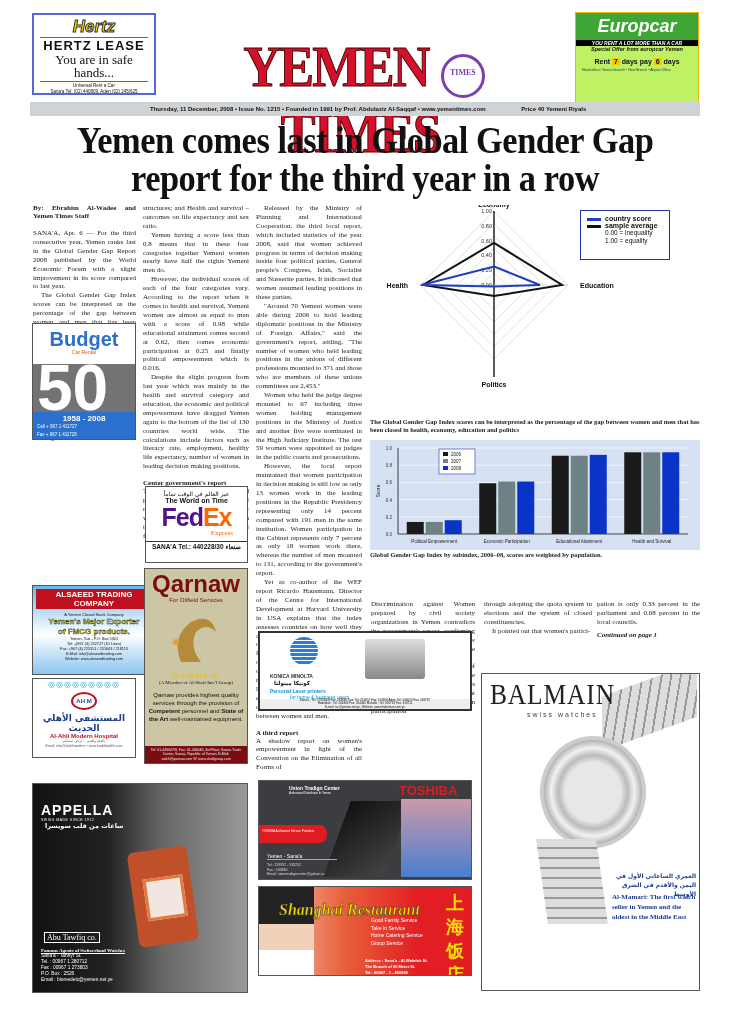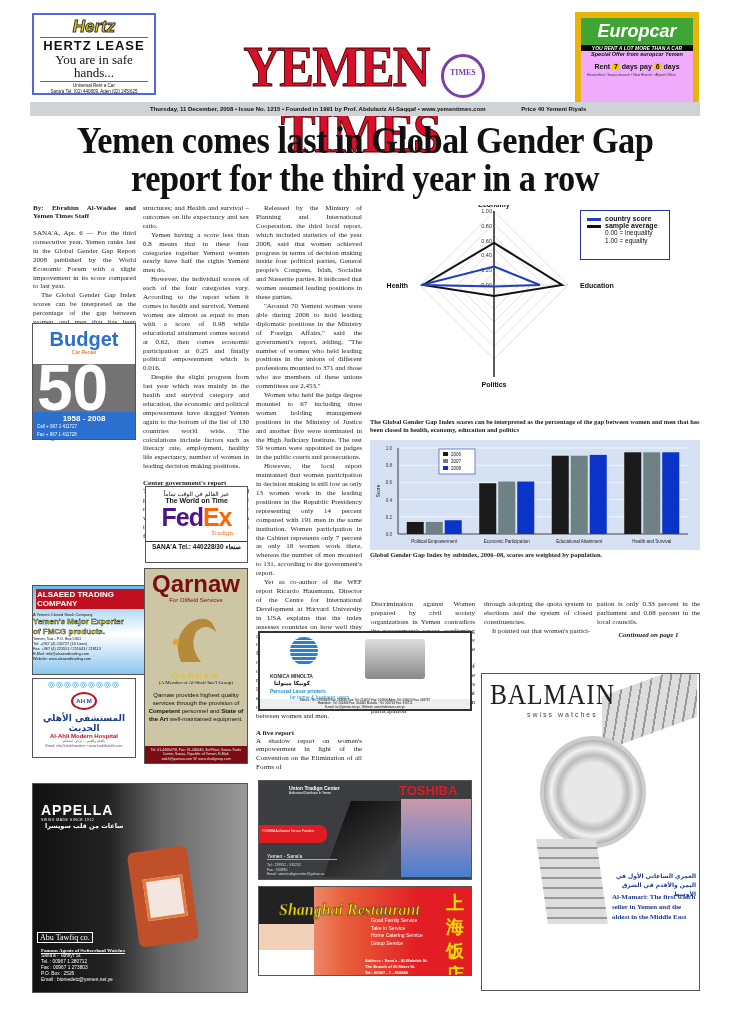--- a/index.html
+++ b/index.html
@@ -7,21 +7,21 @@
 .abs{position:absolute}
 
 #hertz{left:32px;top:13px;width:124px;height:82px;border:2px solid #5566dd;background:#fff;text-align:center}
 #hertz .logo{font:italic 900 17px "Liberation Sans",sans-serif;color:#f5d000;-webkit-text-stroke:1px #333;margin-top:2px}
 #hertz .lease{font:bold 13px "Liberation Sans",sans-serif;letter-spacing:1px;border-top:1px solid #666;margin:0 6px}
 #hertz .safe{font:13px "Liberation Serif",serif;line-height:13px}
 #hertz .small{font:4.5px "Liberation Sans",sans-serif;border-top:1px solid #666;margin:2px 6px 0;padding-top:1px;line-height:5.5px}
 #mast{left:180px;top:38px;width:360px;height:58px;text-align:center}
 #mast .w{font:900 58px "Liberation Serif",serif;color:#d6102b;-webkit-text-stroke:1px #400;letter-spacing:-2px;display:inline-block;transform:scaleX(0.9);line-height:58px}
 #mast .emb{display:inline-block;width:44px;height:44px;border-radius:50%;border:3px solid #7a3fb0;background:#fff;vertical-align:middle;margin:0 2px;position:relative;top:-6px;font:bold 8px "Liberation Serif",serif;color:#7a3fb0;line-height:12px;padding-top:10px}
-#europcar{left:575px;top:12px;width:124px;height:98px;border:6px solid #eab308;background:#f0abfc}
+#europcar{left:575px;top:12px;width:124px;height:98px;border:1px solid #eab308;background:#bef264}
 #europcar .top{background:#3fa535;color:#fff;font:italic bold 18px "Liberation Sans",sans-serif;text-align:center;height:27px;line-height:27px}
 #europcar .band{background:#000;color:#fff;font:italic bold 5px "Liberation Sans",sans-serif;text-align:center;height:6px;line-height:6px}
 #europcar .offer{font:italic bold 5.5px "Liberation Sans",sans-serif;text-align:center}
 #europcar .rent{font:bold 7px "Liberation Sans",sans-serif;text-align:center;margin-top:6px}
 #europcar .rent b{background:#f5c800;padding:0 2px}
 #europcar .addr{font:3.5px "Liberation Sans",sans-serif;padding:3px 6px;line-height:4px;color:#333}
 #dateline{left:30px;top:102px;width:670px;height:14px;background:#cfd3d6;font:bold 6px "Liberation Sans",sans-serif;line-height:14px;padding-left:120px;white-space:nowrap}
 #dateline .price{margin-left:34px}
 #headline{left:30px;top:122px;width:670px;text-align:center;font:bold 37px "Liberation Serif",serif;line-height:38px;letter-spacing:-0.5px;transform:scaleX(0.93)}
 
@@ -29,40 +29,40 @@
 .col p{text-indent:8px}
 .col p.noind{text-indent:0}
 .col h4{font:bold 7px "Liberation Serif",serif;margin-top:8px}
 #c1{left:33px;top:204px;width:103px}
 #c2{left:143px;top:204px;width:106px}
 #c3{left:256px;top:204px;width:106px}
 #c4a{left:371px;top:600px;width:104px}
 #c4b{left:484px;top:600px;width:108px}
 #c4c{left:597px;top:600px;width:103px}
 .byline{font:bold 7px "Liberation Serif",serif;margin-bottom:9px}
-.contd{font:italic bold 7px "Liberation Serif",serif;text-align:center;margin-top:4px}
+.contd{font:italic bold 7px "Liberation Serif",serif;text-align:left;margin-top:4px}
 
 #radar{left:370px;top:205px;width:330px;height:210px}
 .legend-box{position:absolute;left:210px;top:5px;width:90px;height:50px;border:1px solid #2233aa;background:#fff;font:bold 7px "Liberation Sans",sans-serif;padding:4px 6px}
 .legend-box .ln{display:inline-block;width:14px;height:3px;vertical-align:middle;margin-right:4px}
 .legend-box .n{font:6.5px "Liberation Sans",sans-serif;margin-left:18px;line-height:8px}
 .cap{font:bold 6.5px "Liberation Serif",serif;line-height:8px;color:#222}
 #cap1{left:370px;top:418px;width:330px}
 #barwrap{left:370px;top:440px;width:330px;height:110px;background:#d6e2f3}
 #cap2{left:370px;top:551px;width:330px}
 
 .ad{border:1px solid #555;overflow:hidden}
 #budget{left:32px;top:323px;width:104px;height:117px;background:#2b6fcf}
 #budget .t{background:#fff;height:40px;text-align:center;font:bold 20px "Liberation Sans",sans-serif;color:#2b6fcf;padding-top:5px;line-height:20px}
 #budget .t small{display:block;font:5px "Liberation Sans",sans-serif;color:#e05a00}
 #budget .o{background:#737373;height:48px;position:relative}
 #budget .o span{position:absolute;left:4px;top:-8px;font:bold 64px "Liberation Sans",sans-serif;color:#fff;line-height:64px}
 #budget .yrs{font:bold 8px "Liberation Sans",sans-serif;color:#fff;text-align:center;margin-top:2px}
 #budget .ph{font:4.5px "Liberation Sans",sans-serif;color:#fff;padding:1px 4px;line-height:5.5px}
-#alsaeed{left:32px;top:585px;width:124px;height:90px;background:linear-gradient(#6ab8e8,#fff 55%,#8ac6ee);}
+#alsaeed{left:32px;top:585px;width:124px;height:90px;background:linear-gradient(#6ab8e8,#fff 55%,#8ac6ee);text-align:center}
 #alsaeed .n{background:#c01020;color:#fff;font:bold 8px "Liberation Sans",sans-serif;margin:3px;padding:1px}
 #alsaeed .s{font:4px "Liberation Sans",sans-serif}
 #alsaeed .big{font:bold 8px "Liberation Sans",sans-serif;color:#f3e000;-webkit-text-stroke:0.4px #124;line-height:10px}
 #alsaeed .c{font:3.8px "Liberation Sans",sans-serif;line-height:5px}
 #hosp{left:32px;top:678px;width:104px;height:80px;background:#fff;text-align:center}
 #hosp .icons{color:#2aa0d6;font-size:8px;letter-spacing:1px;margin-top:1px}
 #hosp .lg{width:26px;height:18px;border:2px solid #c01020;border-radius:50%;margin:3px auto;color:#2244aa;font:bold 6px "Liberation Sans",sans-serif;line-height:14px}
 #hosp .ar{font:bold 9px "DejaVu Sans",sans-serif;color:#1b3c8f}
 #hosp .en{font:bold 6px "Liberation Sans",sans-serif;color:#c01020}
 #hosp .sm{font:3.5px "Liberation Sans",sans-serif;color:#555;line-height:4.5px}
@@ -81,21 +81,21 @@
 #qarnaw .m{font:5px "Liberation Serif",serif}
 #qarnaw .d{font:6px "Liberation Sans",sans-serif;line-height:8px;margin-top:6px}
 #qarnaw .d b{font-weight:bold}
 #qarnaw .foot{position:absolute;bottom:0;left:0;right:0;background:#7a0d12;color:#eee;font:3.5px "Liberation Sans",sans-serif;padding:2px;line-height:4.5px}
 #appella{left:32px;top:783px;width:216px;height:210px;background:linear-gradient(90deg,#111 0%,#222 35%,#666 60%,#999 100%)}
 #appella .lg{color:#fff;font:bold 14px "Liberation Sans",sans-serif;margin:18px 4px 0 8px;letter-spacing:1px}
 #appella .lg small{display:block;font:3.5px "Liberation Sans",sans-serif;letter-spacing:0.5px}
 #appella .ar{color:#fff;font:bold 6.5px "DejaVu Sans",sans-serif;margin-left:12px}
 #appella .watch{position:absolute;left:100px;top:65px;width:60px;height:95px;background:#c0502a;border-radius:6px;transform:rotate(-8deg)}
 #appella .watch:after{content:"";position:absolute;left:12px;top:28px;width:34px;height:36px;background:#f3e6e0;border:3px solid #e07a40}
-#appella .abu{position:absolute;left:4px;top:148px;font:8px "Liberation Serif",serif;color:#fff;border:1px solid #fff;padding:0 2px}
+#appella .abu{position:absolute;left:11px;top:148px;font:8px "Liberation Serif",serif;color:#fff;border:1px solid #fff;padding:0 2px}
 #appella .info{position:absolute;left:8px;top:164px;color:#fff;font:4.8px "Liberation Sans",sans-serif;line-height:6px}
 #appella .info .h{font:bold 5px "Liberation Serif",serif;text-decoration:underline}
 #konica{left:258px;top:631px;width:214px;height:80px;background:#fff;border:2px solid #333}
 #konica .ball{position:absolute;left:30px;top:4px;width:28px;height:28px;border-radius:50%;background:repeating-linear-gradient(#2a7fd4 0 3px,#fff 3px 4px)}
 #konica .km{position:absolute;left:10px;top:40px;font:bold 5px "Liberation Sans",sans-serif;color:#333}
 #konica .ar{position:absolute;left:14px;top:47px;font:bold 5.5px "DejaVu Sans",sans-serif}
 #konica .pl{position:absolute;left:10px;top:55px;font:bold 5px "Liberation Sans",sans-serif;color:#1a8fd8}
 #konica .pl2{position:absolute;left:30px;top:61px;font:5px "Liberation Sans",sans-serif;color:#1a8fd8}
 #konica .printer{position:absolute;left:105px;top:6px;width:60px;height:40px;background:linear-gradient(#ddd,#888);border-radius:3px}
 #konica .ts{position:absolute;left:8px;top:66px;font:bold 7px "Liberation Sans",sans-serif;color:#d81820}
@@ -180,21 +180,21 @@
   <p>Despite the slight progress from last year which was mainly in the health and survival category and education, the economic and political empowerment have dragged Yemen again to the bottom of the list of 130 countries world wide. The calculations include factors such as literacy rate, employment, healthy life expectancy, number of women in leading decision making positions.</p>
   <h4>Center government's report</h4>
   <p class="noind">The Yemeni government had preceded the WEF's report by a local report which allegedly said that women participation has improved in the political, economic and social fields during the last few years.</p>
 </div>
 <div id="c3" class="abs col">
   <p>Released by the Ministry of Planning and International Cooperation, the third local report, which included statistics of the year 2008, said that women achieved progress in terms of decision making inside four political parties, General people's Congress, Islah, Socialist and Nasserite parties. It indicated that women assumed leading positions in these parties.</p>
   <p>"Around 70 Yemeni women were able during 2006 to hold leading diplomatic positions in the Ministry of Foreign Affairs," said the government's report, adding, "The number of women who held leading positions in the unions of different professions mounted to 371 and those who are members of these unions committees are 2,453."</p>
   <p>Women who held the judge degree mounted to 67 including three women holding management positions in the Ministry of Justice and another five were nominated in the High Judiciary Institute. The rest 59 women were appointed as judges in the public courts and prosecutions.</p>
   <p>However, the local report maintained that women participation in decision making is still low as only 13 women work in the leading positions in the Republic Presidency representing only 14 percent compared with 191 men in the same institution. Women participation in the Cabinet represents only 7 percent as only 18 women work there, whereas the number of men mounted to 131, according to the government's report.</p>
   <p>Yet as co-author of the WEF report Ricardo Hausmann, Director of the Centre for International Development at Harvard University in USA explains that the index assesses countries on how well they are dividing their resources and opportunities among their male and female populations, regardless of the overall levels of these resources and opportunities. Thus, the Index does not penalize those countries that have low levels of education overall, for example, but rather those where the distribution of education is uneven between women and men.</p>
-  <h4>A five report</h4>
+  <h4>A third report</h4>
   <p class="noind">A shadow report on women's empowerment in light of the Convention on the Elimination of all Forms of</p>
 </div>
 <div id="c4a" class="abs col">
   <p class="noind">Discrimination against Women prepared by civil society organizations in Yemen contradicts the government's report, confirming that women participation is still low in the leading positions of the political parties.</p>
   <p>Presented to the 41th session of CEDAW's Committee last May, the report said that there are no signs that indicate the Yemeni government works toward enhancing women participation</p>
 </div>
 <div id="c4b" class="abs col">
   <p class="noind">through adopting the quota system in elections and the system of closed constituencies.</p>
   <p>It pointed out that women's partici-</p>
 </div>
@@ -310,21 +310,21 @@
   <div class="ar">المستشفى الأهلي الحديث</div>
   <div class="en">Al-Ahli Modern Hospital</div>
   <div class="sm">بالعلم والقيم ... نرعى صحتكم</div>
   <div class="sm">Email: info@alahlimodern  •  www.hadithalahli.com</div>
 </div>
 
 <div id="fedex" class="abs ad">
   <div class="ar">عبر العالم في الوقت تماماً</div>
   <div class="w">The World on Time</div>
   <div class="lg"><span class="f">Fed</span><span class="e">Ex</span></div>
-  <div class="ex">Tradign</div>
+  <div class="ex">Express</div>
   <div class="tel">SANA'A   Tel.: 440228/30   صنعاء</div>
 </div>
 
 <div id="qarnaw" class="abs ad">
   <div class="q">Qarnaw</div>
   <div class="f">For Oilfield Services</div>
   <div class="ibex">
     <svg width="70" height="60">
         <path d="M20 55 Q10 30 30 15 Q50 5 55 25 Q45 15 35 25 Q28 40 40 55Z" fill="#b58a3a"></path>
         <circle cx="15" cy="35" r="3" fill="#e8a030"></circle>

